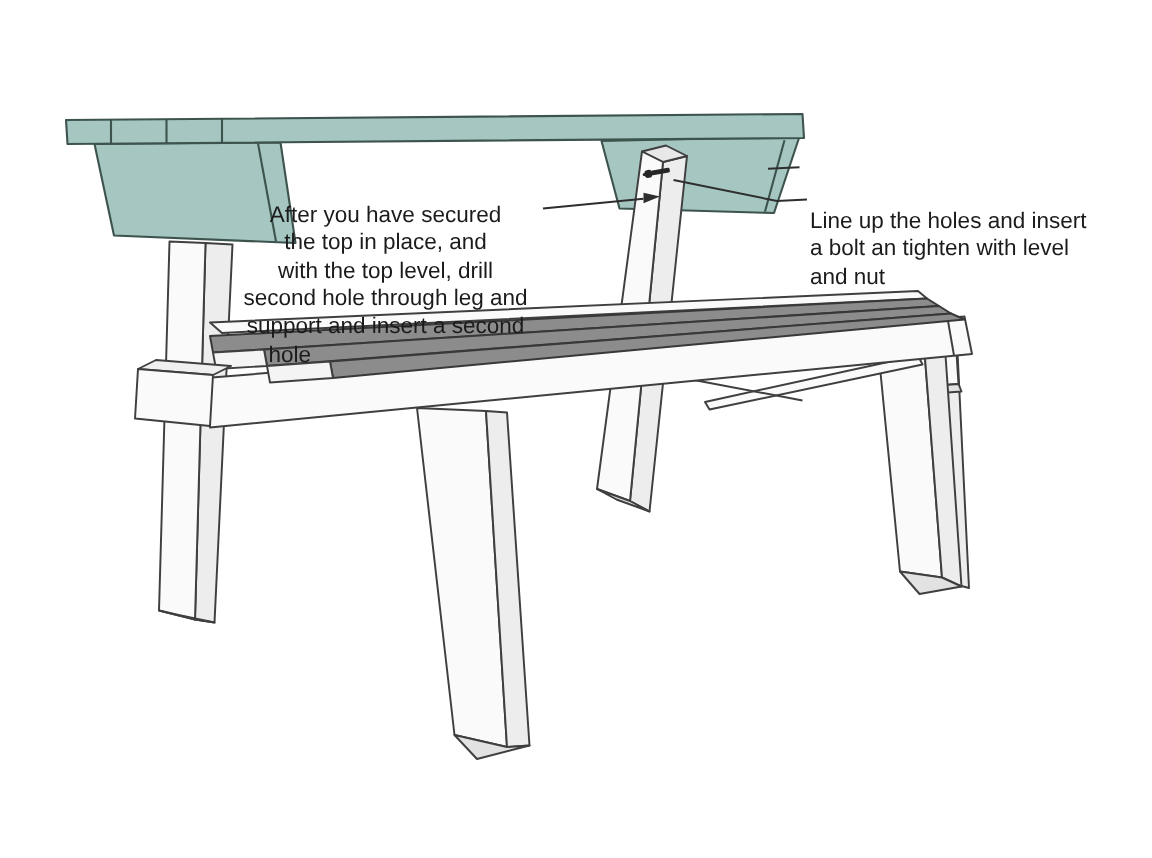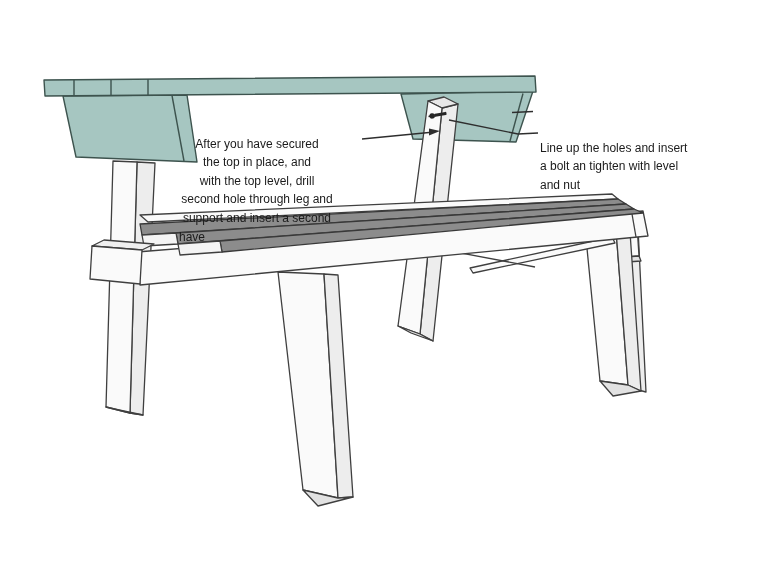--- a/index.html
+++ b/index.html
@@ -6,21 +6,21 @@
   body{
     width:768px;height:572px;position:relative;overflow:hidden;
     background:#ffffff;
     font-family:"Liberation Sans","DejaVu Sans",sans-serif;
   }
   #stage{position:absolute;left:0;top:0;width:768px;height:572px;}
   svg{display:block;}
   .note{
     position:absolute;
     color:#1b1b1b;
-    font-size:12px;
+    font-size:15px;
     line-height:18.6px;
     white-space:pre-line;
   }
   .note-left{
     left:153px;top:116px;width:208px;
     text-align:center;
   }
   .note-left-last{
     display:block;text-align:left;padding-left:26px;
   }
@@ -115,21 +115,21 @@
       <path d="M512,112.5 L533,111.5"></path>
     </g>
   </svg>
 
   <div class="note note-left">
     <span>After you have secured
 the top in place, and
 with the top level, drill
 second hole through leg and
 support and insert a second</span>
-    <span class="note-left-last">have</span>
+    <span class="note-left-last">hole</span>
   </div>
 
   <div class="note note-right">
     <span>Line up the holes and insert
 a bolt an tighten with level
 and nut</span>
   </div>
 </div>
 
 </body></html>

